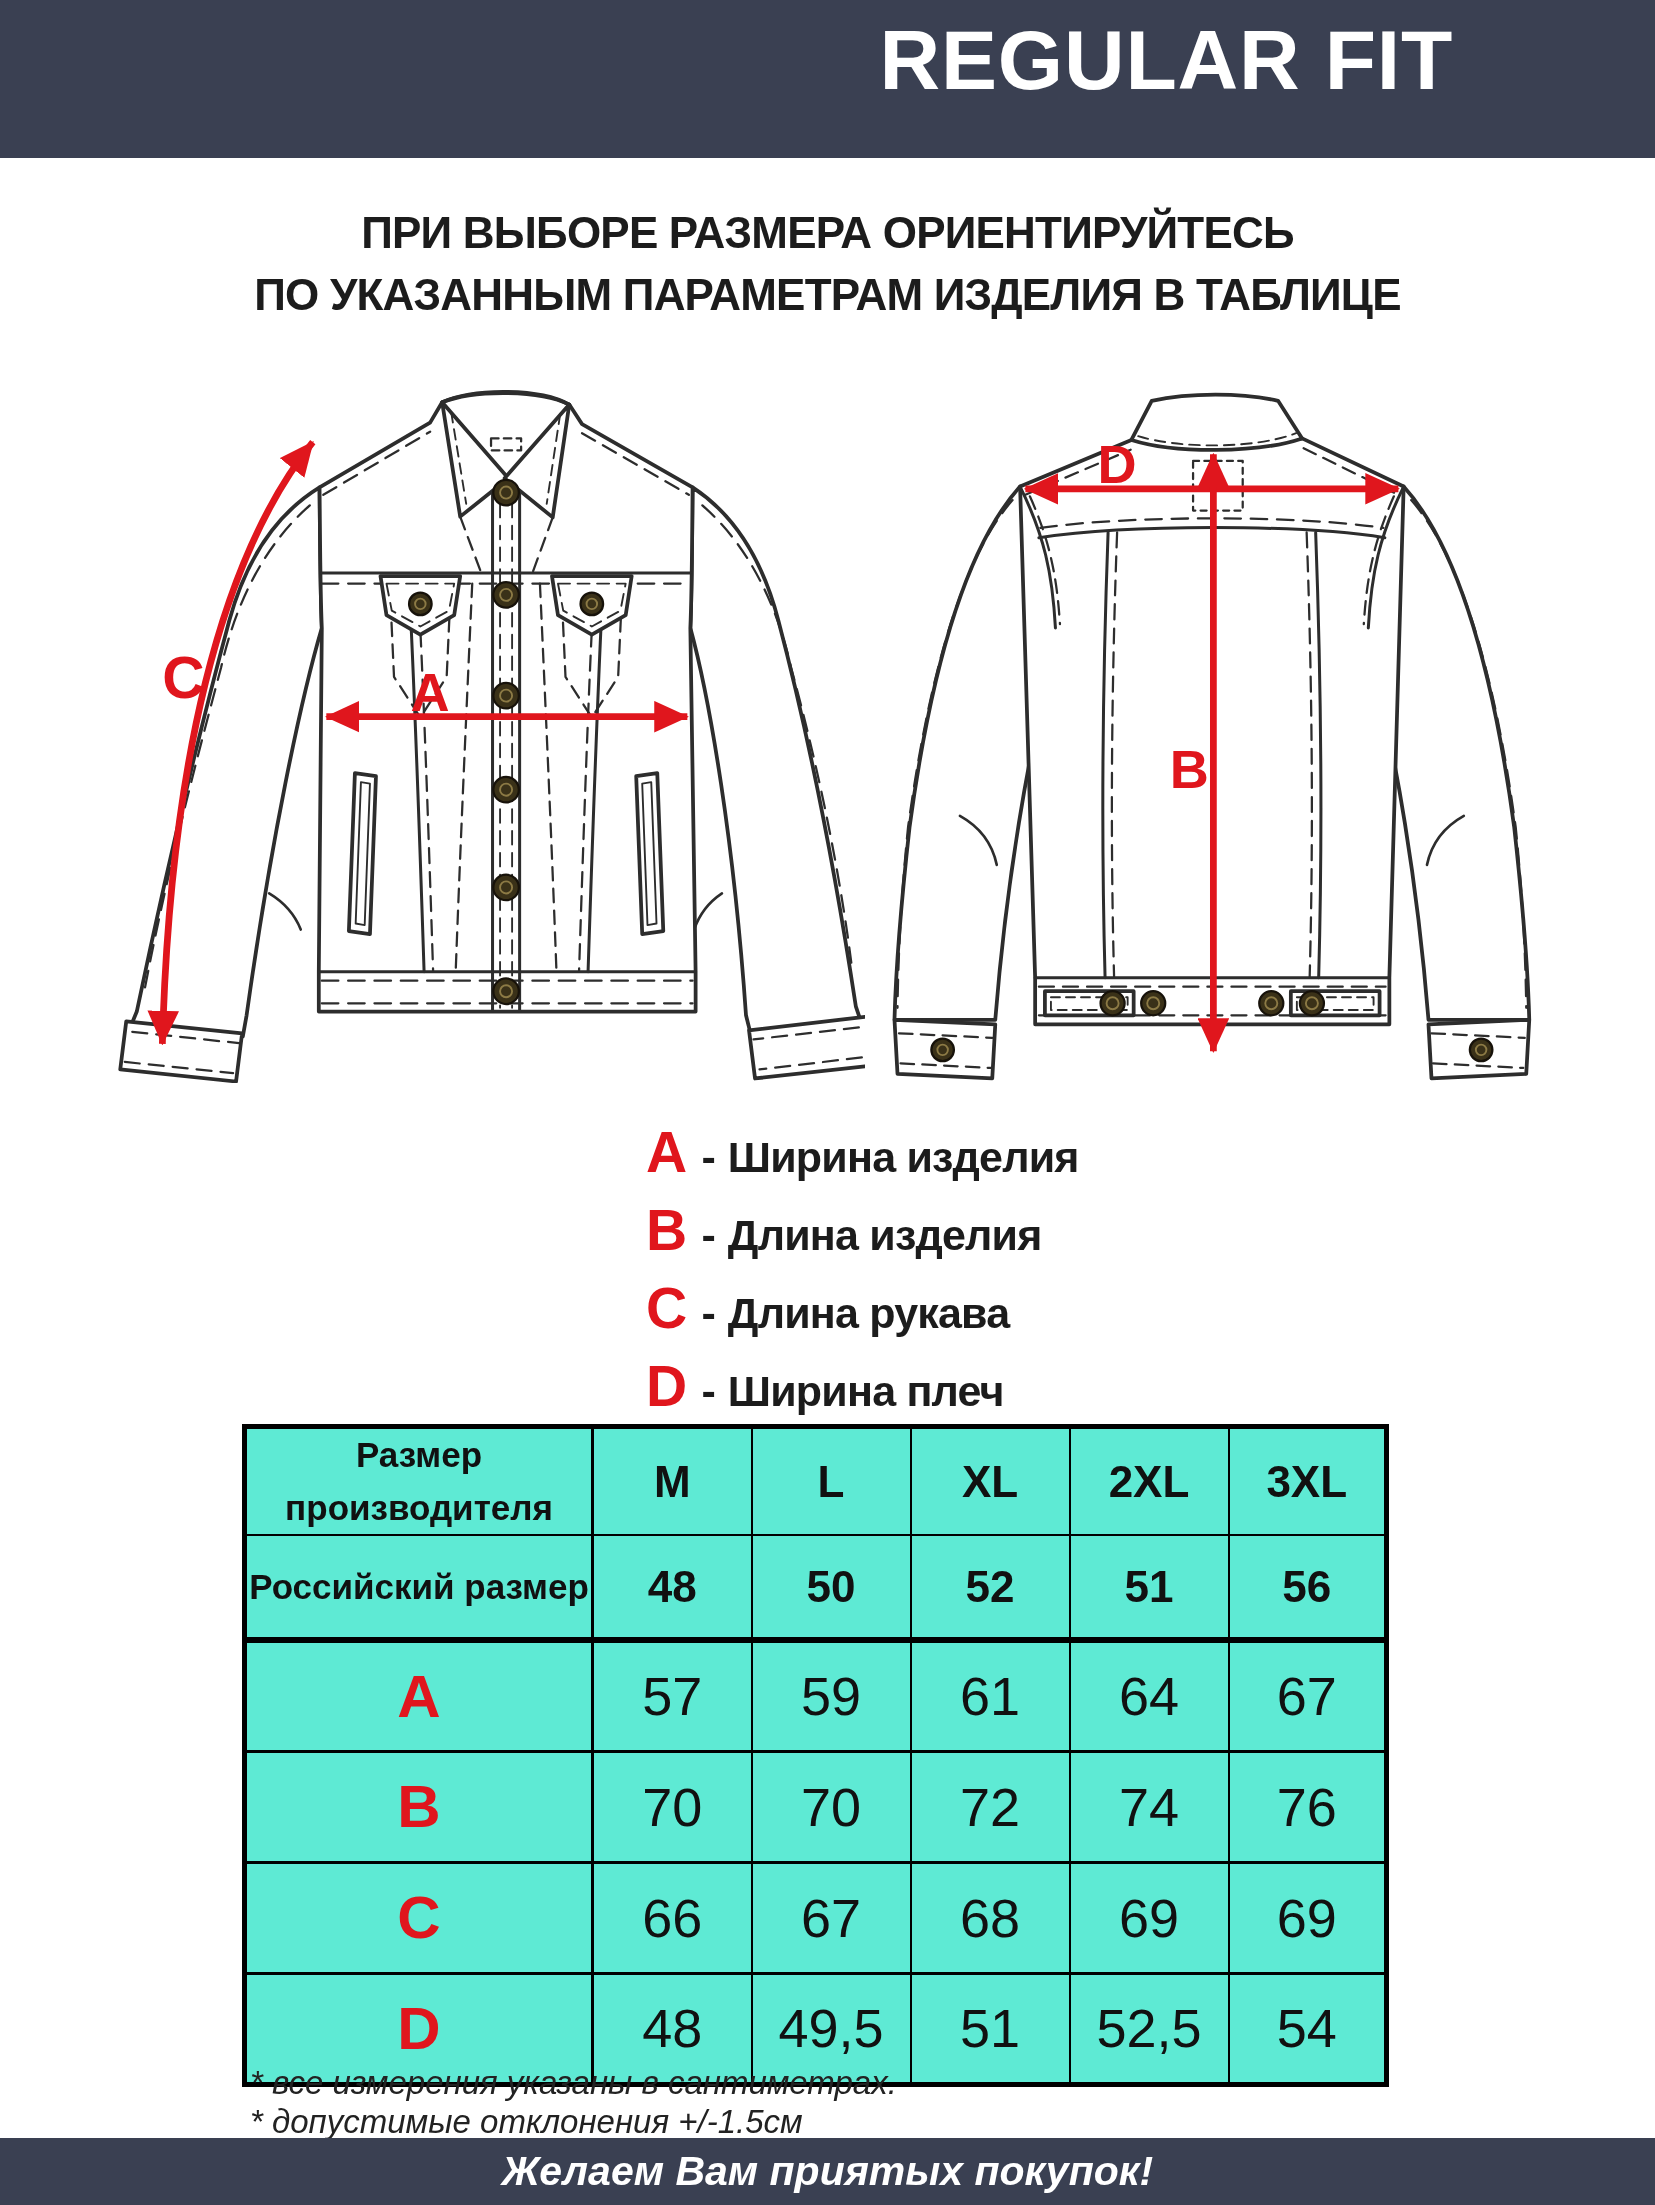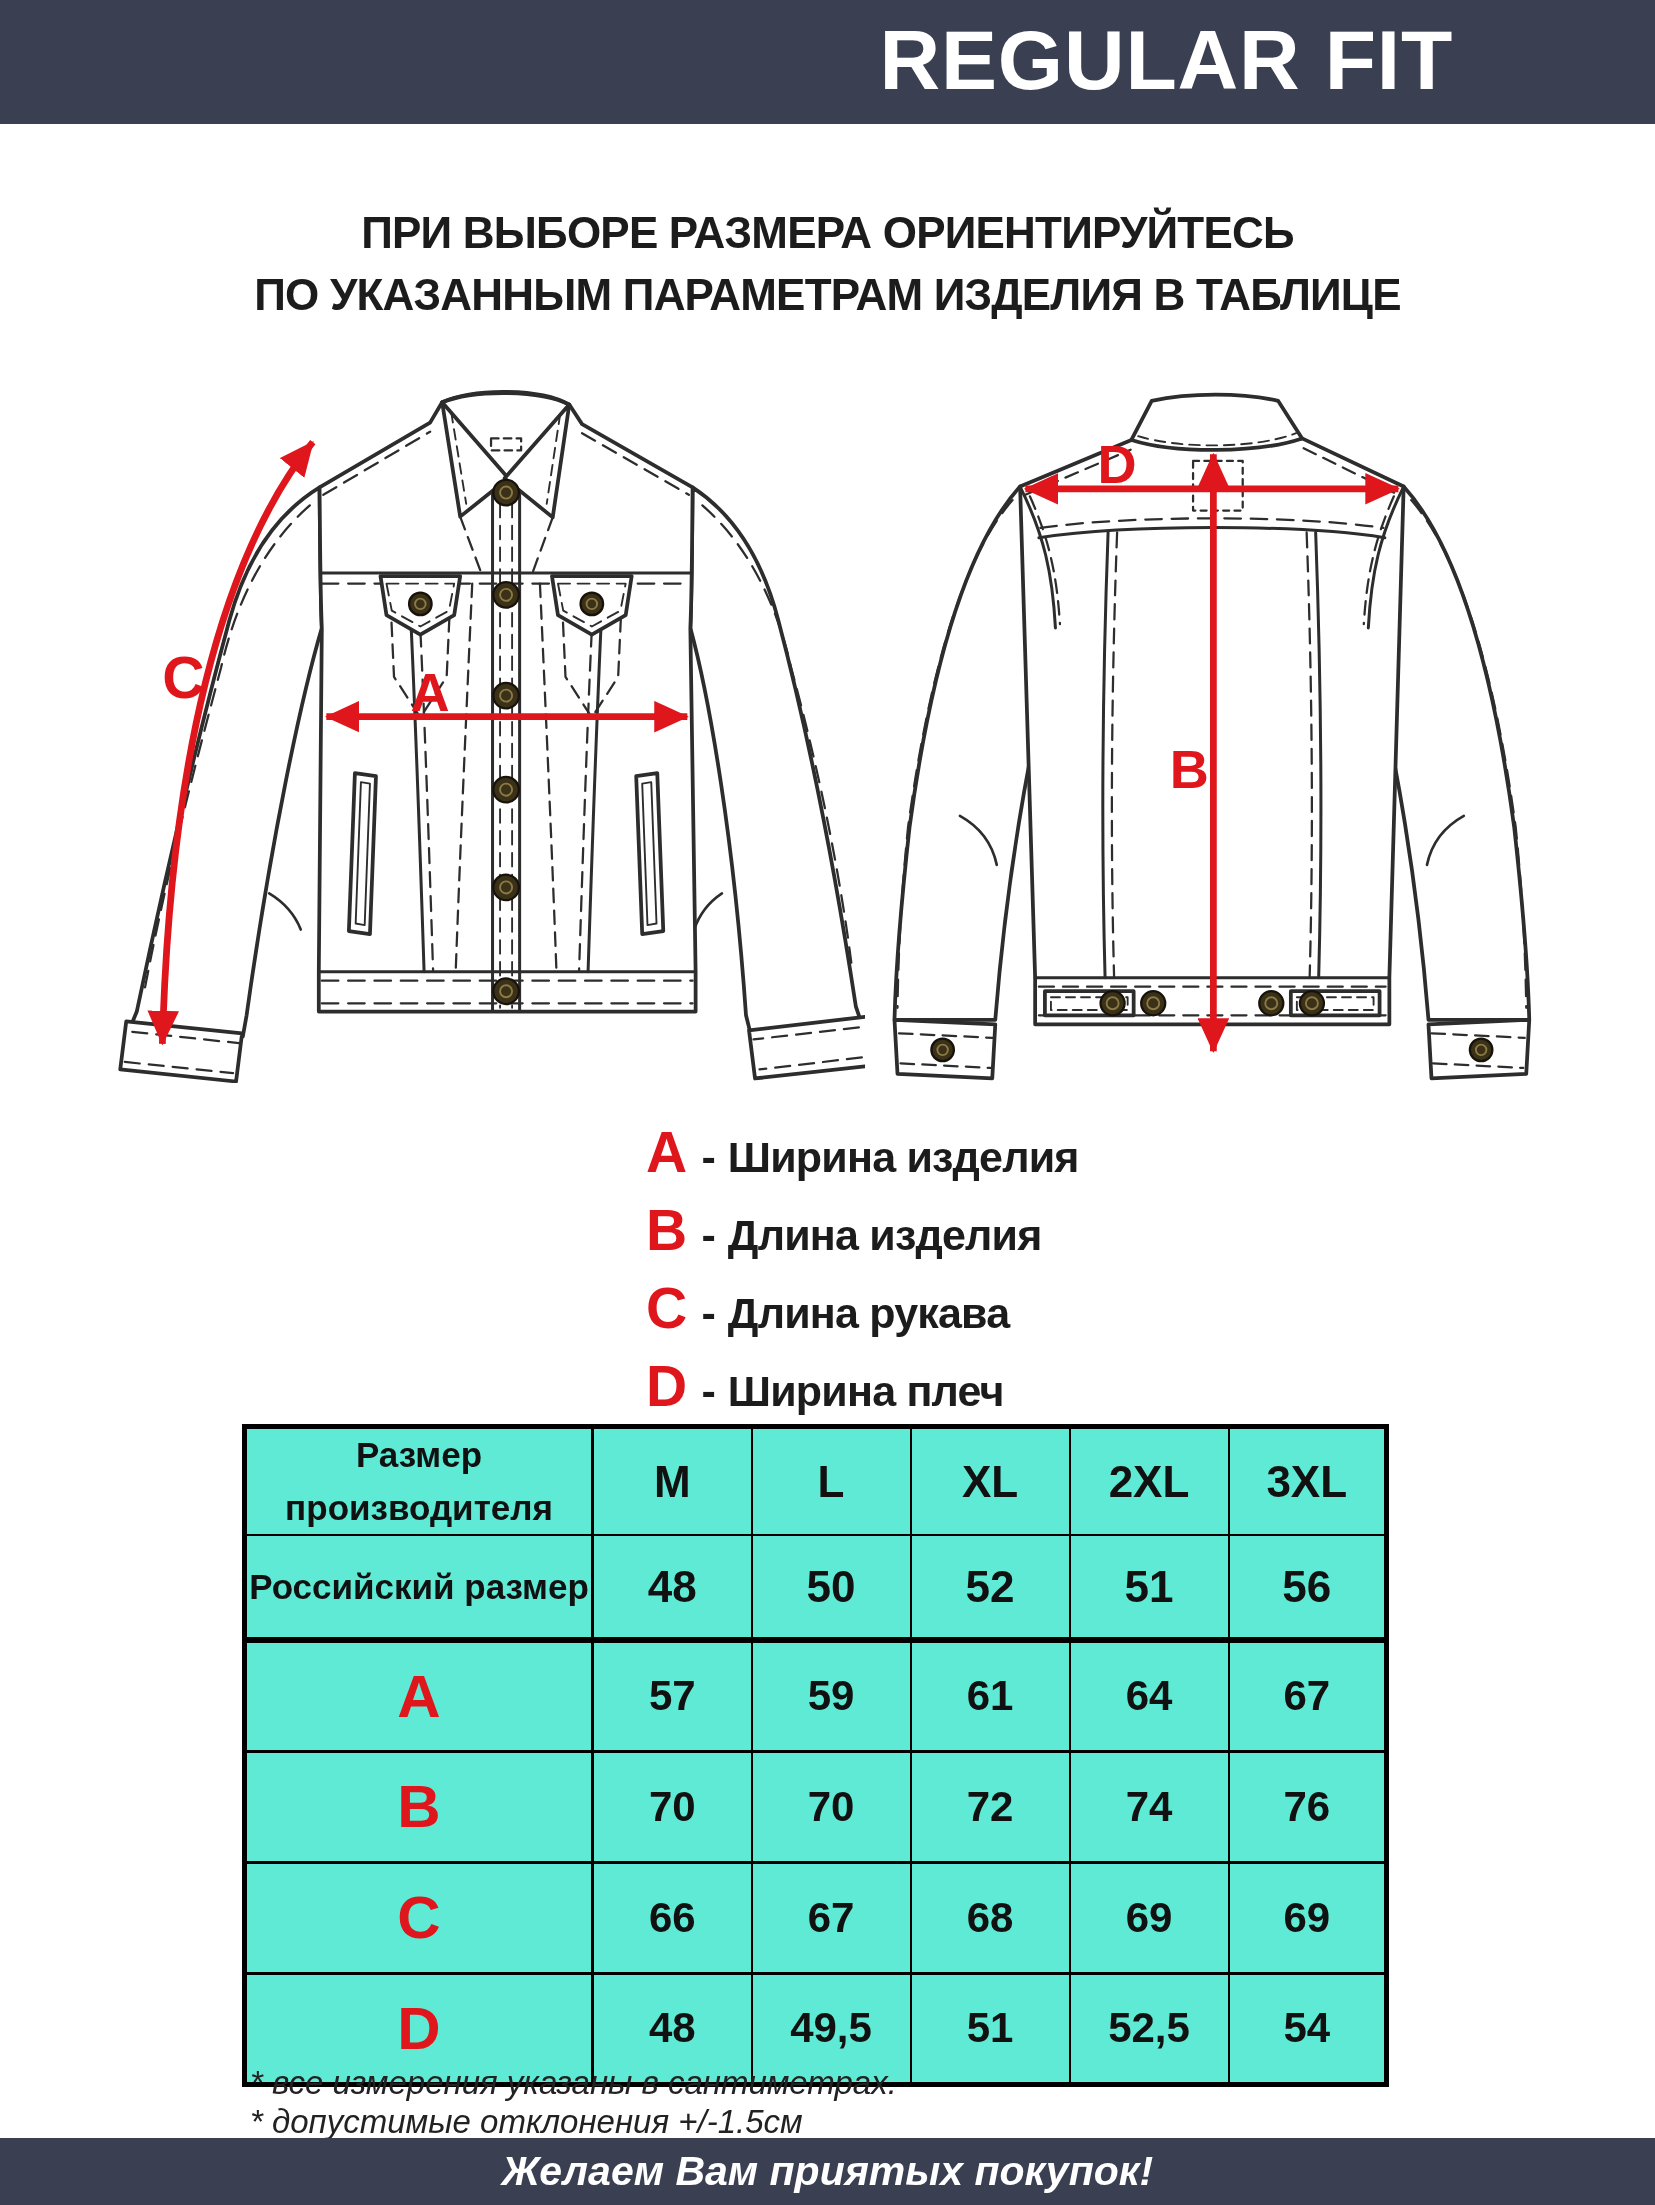--- a/index.html
+++ b/index.html
@@ -2,21 +2,21 @@
 <html style="font-size:12px"><head>
 <meta charset="utf-8">
 <style>
   * { margin:0; padding:0; box-sizing:border-box; }
   html,body { width:1655px; height:2205px; background:#ffffff;
     font-family:"Liberation Sans", sans-serif; }
   #page { position:relative; width:1655px; height:2205px; overflow:hidden; background:#fff; }
 
   
   .bar { position:absolute; left:0; width:1655px; background:#3a4052; color:#ffffff; }
-  .header-bar { top:0; height:124px; }
+  .header-bar { top:0; height:158px; }
   .header-title { position:absolute; right:202px; top:0; line-height:120px;
     font-size:84px; font-weight:bold; letter-spacing:0.8px; white-space:nowrap; }
   .footer-bar { top:2138px; height:67px; text-align:center; }
   .footer-msg { line-height:67px; font-size:41px; font-weight:bold; white-space:nowrap;font-style:italic; }
 
   
   .intro { position:absolute; top:202px; left:0; width:1655px; text-align:center;
     color:#1c1c1c; font-weight:bold; font-size:44px; line-height:62px; letter-spacing:-0.8px; }
 
   
@@ -40,21 +40,21 @@
   .size-table td.first { border-right-width:3.8px; }
   .r-head  { height:94px; }
   .r-rus   { height:105px; }
   .r-data  { height:111px; }
   .r-head td { border-bottom-width:2.3px; font-weight:bold; font-size:36px; line-height:1.5; }
   .r-head td.first { font-size:35px; }
   .r-head td:not(.first) { font-size:44px; }
   .r-rus td { border-bottom-width:6.8px; font-weight:bold; }
   .r-rus td.first { font-size:35px; }
   .r-rus td:not(.first) { font-size:44px; }
-  .r-data td { border-bottom-width:3px; font-size:42px; font-weight:bold; }
+  .r-data td { border-bottom-width:3px; font-size:54px; font-weight:normal; }
   .r-data td.first { font-size:60px; font-weight:bold; color:#e0161d; }
 
   
   .footnotes { position:absolute; left:250px; top:2063px; color:#222;
     font-style:italic; font-size:33px; line-height:39px; }
 </style>
 </head>
 <body>
 
 <div id="page">

